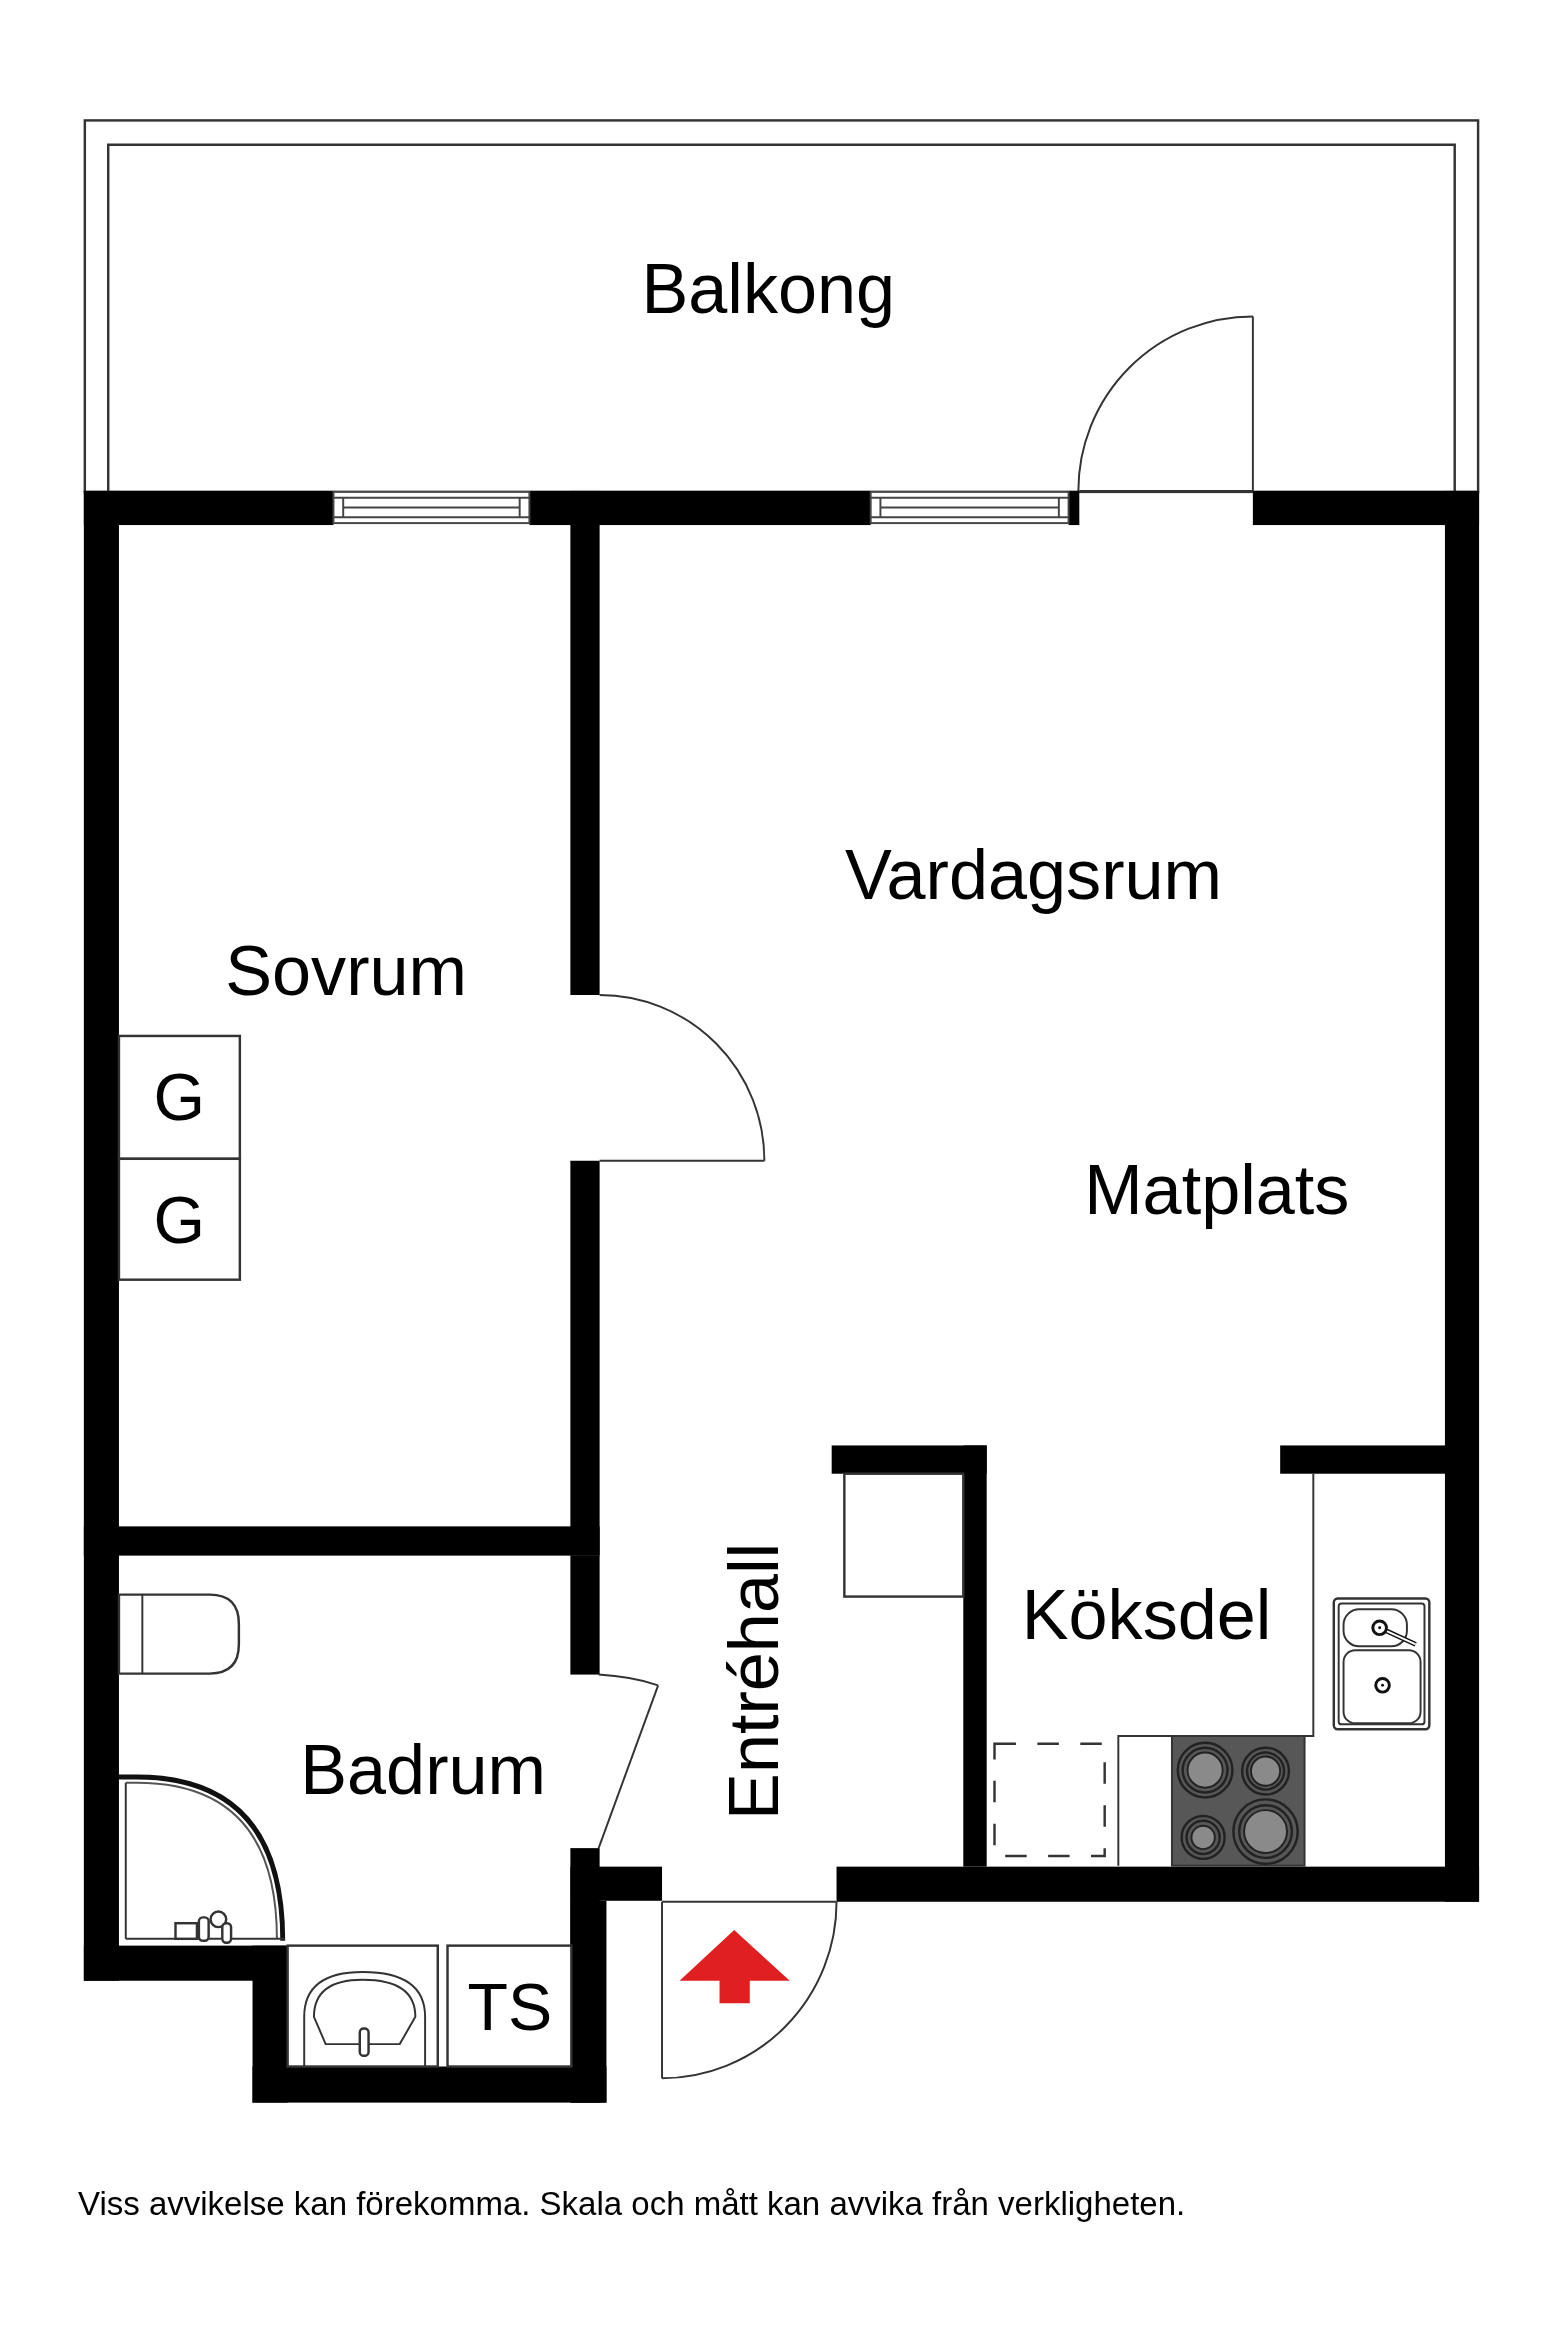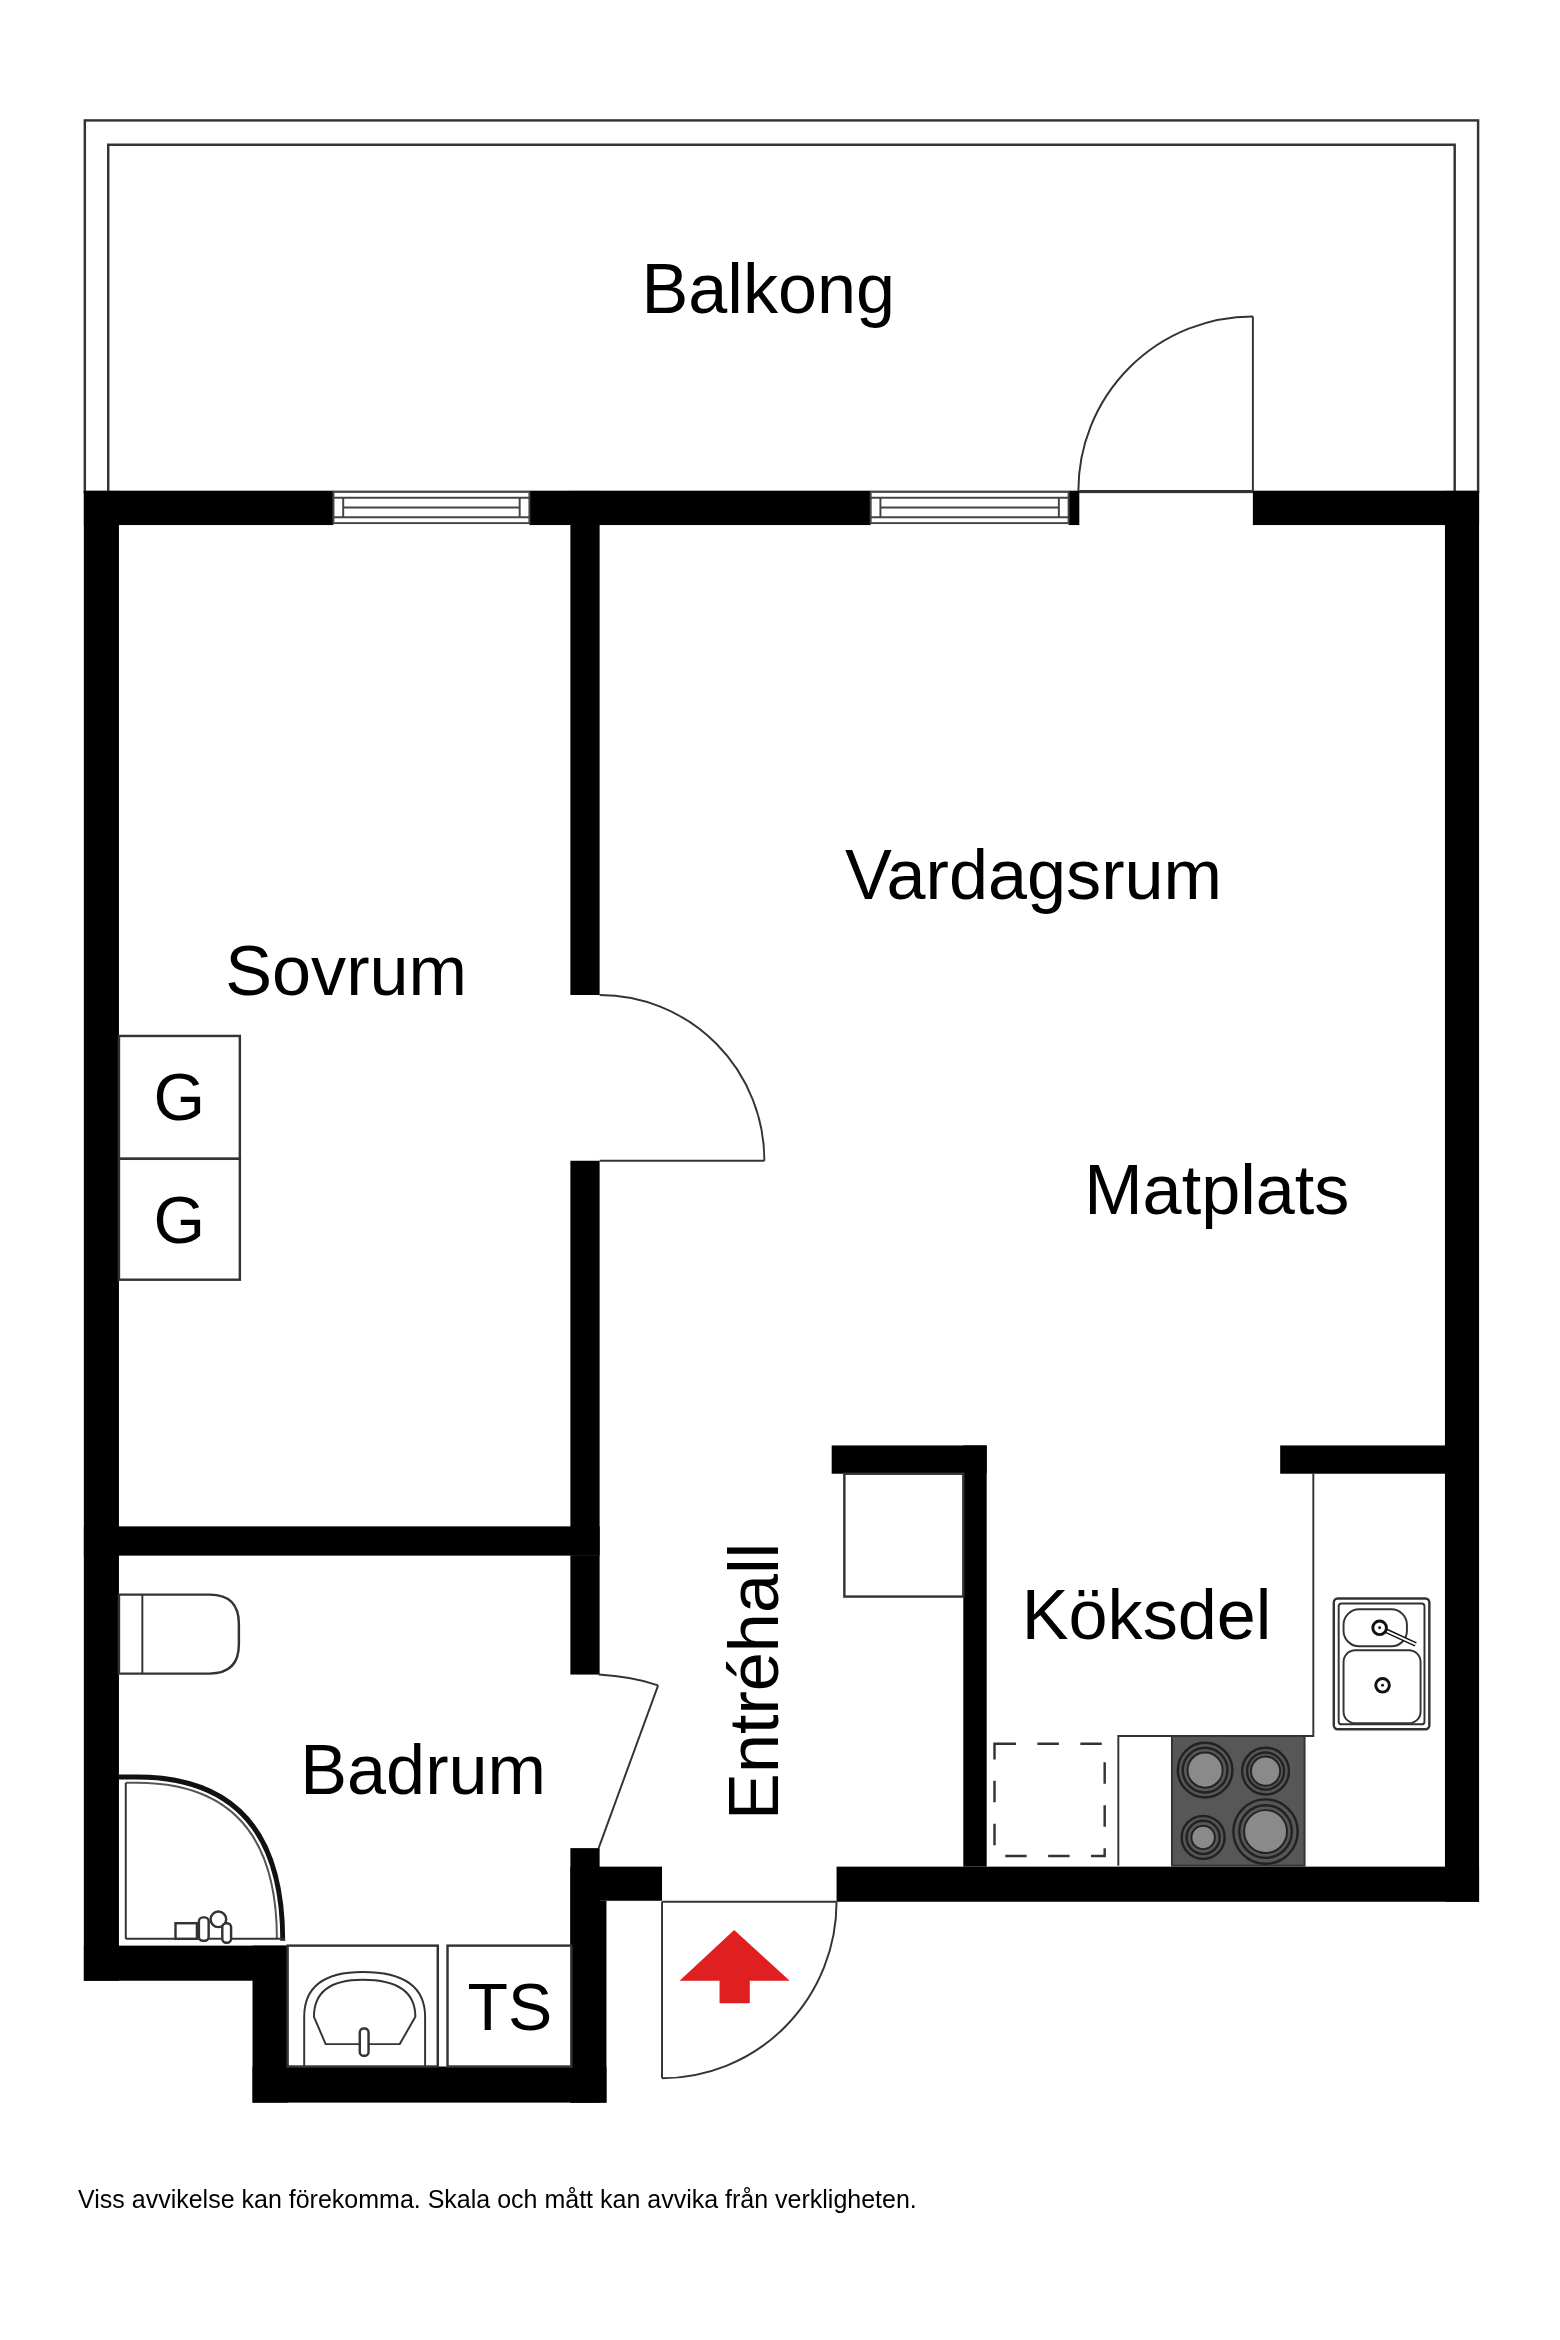--- a/index.html
+++ b/index.html
@@ -3,21 +3,21 @@
 <meta charset="utf-8">
 <style>
   html, body { margin: 0; padding: 0; background: #ffffff; }
   body { width: 1560px; height: 2341px; position: relative; overflow: hidden; }
   #plan { position: absolute; left: 0; top: 0; width: 1560px; height: 2341px; }
   .lbl { font-family: "Liberation Sans", sans-serif; fill: #000; }
   .room { font-size: 72px; }
   .small-lbl { font-size: 68px; }
   .footer {
     position: absolute; left: 78px; top: 2185px;
-    font-family: "Liberation Sans", sans-serif; font-size: 25px; color: #000;
+    font-family: "Liberation Sans", sans-serif; font-size: 33px; color: #000;
     white-space: nowrap;
   }
   .wall { fill: #000; }
   .thin { fill: none; stroke: #333; stroke-width: 2.5; }
   .thin2 { fill: none; stroke: #333; stroke-width: 2; }
   .fixture { fill: #fff; stroke: #333; stroke-width: 2.5; }
 </style>
 </head>
 <body>
 

